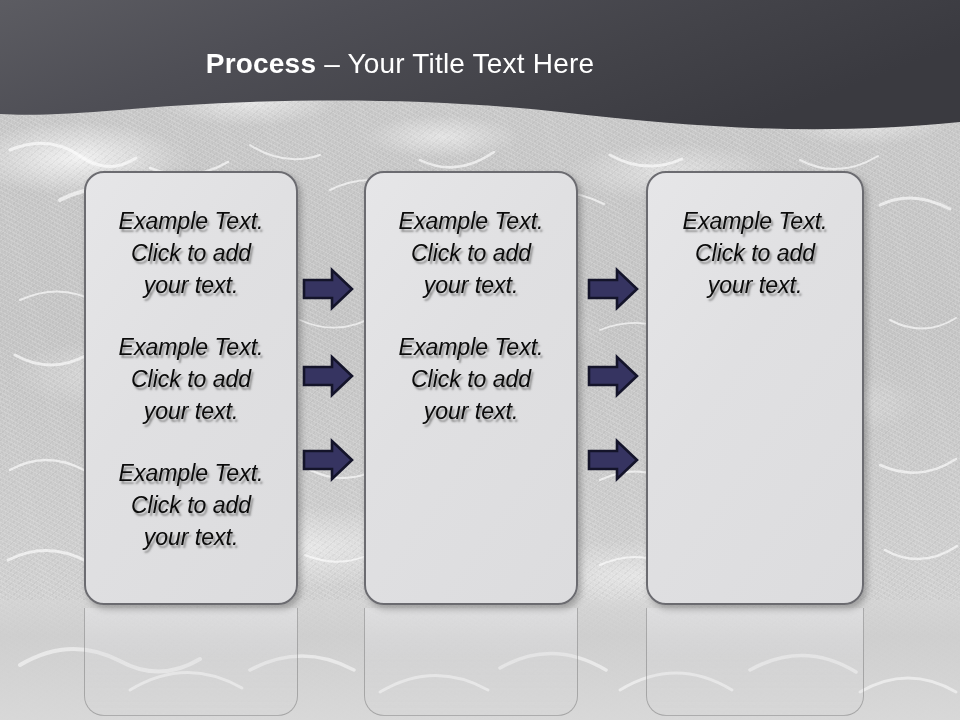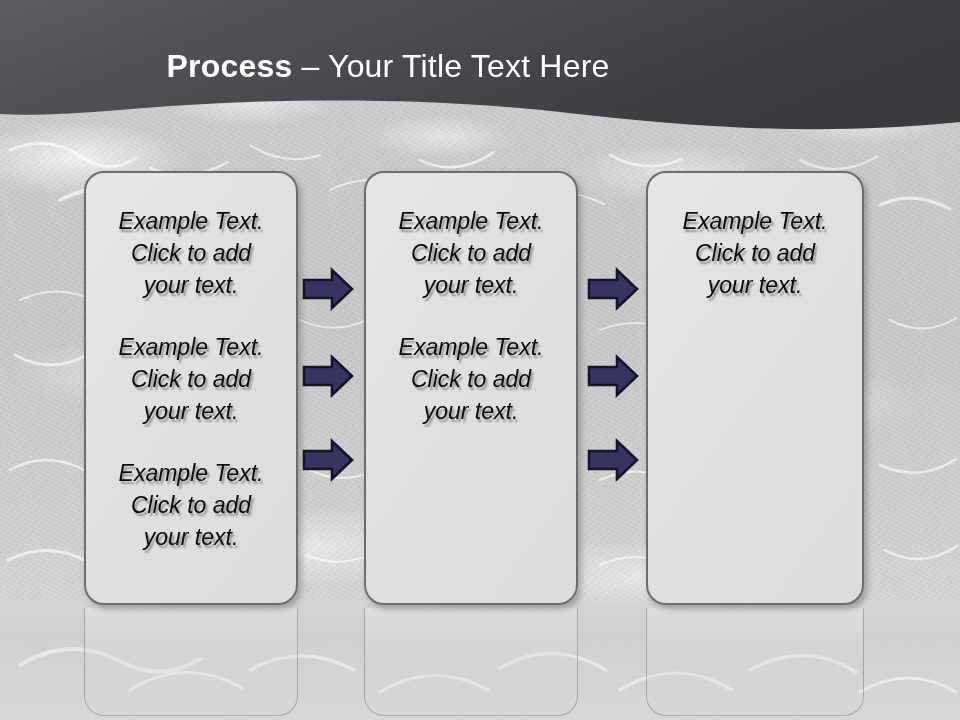--- a/index.html
+++ b/index.html
@@ -57,25 +57,25 @@
   }
 
   
   .header {
     position: absolute;
     left: 0; top: 0;
     width: 960px; height: 140px;
   }
   .header-title {
     position: absolute;
-    left: 4px; top: 48px;
+    left: 16px; top: 48px;
     width: 768px;
     text-align: center;
     color: #ffffff;
-    font-size: 32px;
+    font-size: 28px;
     letter-spacing: 0.2px;
     white-space: nowrap;
     z-index: 3;
   }
   .header-title .strong { font-weight: bold; }
   .header-title .rest { font-weight: normal; }
 
   
   .pbox {
     position: absolute;

